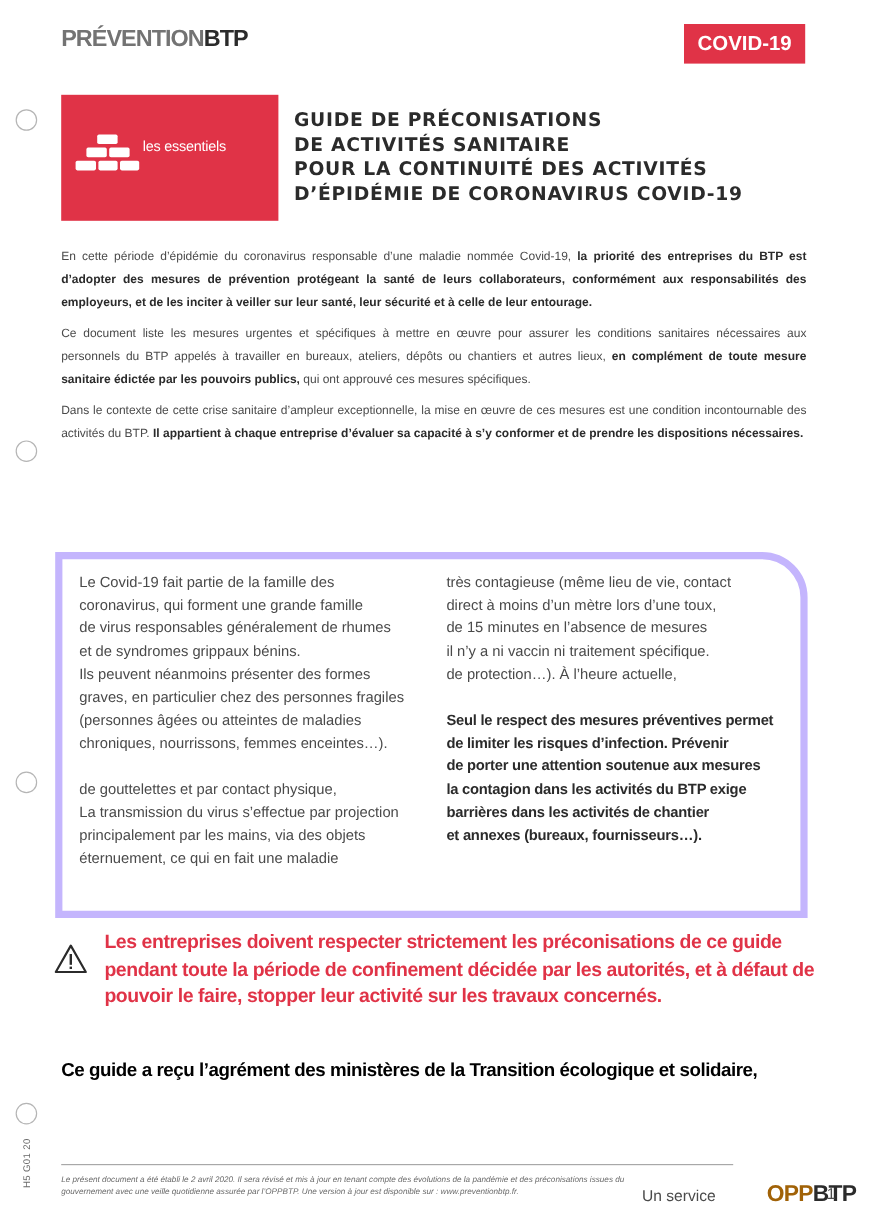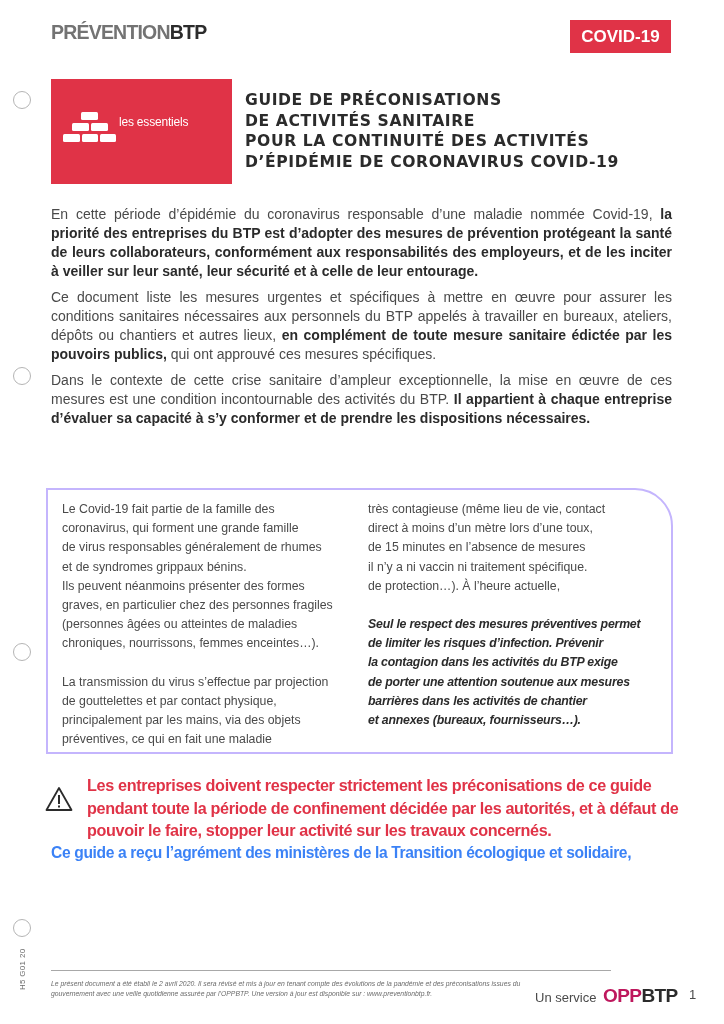--- a/index.html
+++ b/index.html
@@ -13,44 +13,44 @@
 
     .covid-badge { position: absolute; left: 570px; top: 20px; width: 101px; height: 33px; background: #e03347; color: #fff; font-weight: bold; font-size: 17px; line-height: 33px; text-align: center; }
 
     .essentials { position: absolute; left: 51px; top: 66px; width: 181px; height: 105px; background: #e03347; margin-top: 13px; }
     .essentials .label { position: absolute; left: 68px; top: 36px; color: #fff; font-size: 12px; letter-spacing: -0.2px; }
     .bricks { position: absolute; left: 11px; top: 32px; width: 55px; height: 34px; }
 
     .title { position: absolute; left: 245px; top: 69px; font-family: "DejaVu Sans", sans-serif; font-weight: bold; font-size: 15.6px; line-height: 20.5px; color: #2b2b2b; letter-spacing: 0.6px; margin-top: 21px; }
     .title div { white-space: nowrap; }
 
-    .intro { position: absolute; left: 51px; top: 205px; width: 621px; font-size: 14px; line-height: 19px; color: #4a4a4a; text-align: justify; }
+    .intro { position: absolute; left: 51px; top: 205px; width: 621px; font-size: 10px; line-height: 19px; color: #4a4a4a; text-align: justify; }
     .intro p { margin: 0 0 7px 0; }
     .intro b { color: #2b2b2b; }
 
-    .infobox { position: absolute; left: 46px; top: 488px; width: 627px; height: 266px; border: 2px solid #c4b5fd; border-top-right-radius: 38px; box-sizing: border-box; }
+    .infobox { position: absolute; left: 46px; top: 460px; width: 627px; height: 305px; border: 6px solid #c4b5fd; border-top-right-radius: 38px; box-sizing: border-box; }
     .col { position: absolute; top: 10px; font-size: 12.3px; line-height: 19.2px; color: #4a4a4a; white-space: nowrap; }
     .col.left { left: 14px; }
     .col.right { left: 320px; }
     .col p { margin: 0; }
     .col .gap { height: 19px; }
-    .col .bold { font-family: "Liberation Sans Narrow", "Liberation Sans", sans-serif; font-weight: bold; color: #2b2b2b; font-stretch: condensed; letter-spacing: -0.2px; font-style: italic; }
+    .col .bold { font-family: "Liberation Sans Narrow", "Liberation Sans", sans-serif; font-weight: bold; color: #2b2b2b; font-stretch: condensed; letter-spacing: -0.2px; }
 
     .warning { position: absolute; left: 87px; top: 774px; width: 600px; font-weight: bold; font-size: 16.2px; line-height: 22.5px; color: #e03347; letter-spacing: -0.35px; white-space: nowrap; }
     .warn-icon { position: absolute; left: 45px; top: 786px; width: 28px; height: 26px; }
 
-    .approval { position: absolute; left: 51px; top: 842px; font-weight: bold; font-size: 15.6px; line-height: 22px; color: #3b82f6; letter-spacing: -0.35px; white-space: nowrap; }
+    .approval { position: absolute; left: 51px; top: 882px; font-weight: bold; font-size: 15.6px; line-height: 22px; color: #000000; letter-spacing: -0.35px; white-space: nowrap; }
 
     .code { position: absolute; left: 18px; top: 990px; transform: rotate(-90deg); transform-origin: left top; font-size: 8px; color: #6a6a6a; white-space: nowrap; letter-spacing: 0.3px; }
 
     .footer-rule { position: absolute; left: 51px; top: 970px; width: 560px; height: 1px; background: #a8a8a8; }
     .footer-note { position: absolute; left: 51px; top: 979px; width: 470px; font-style: italic; font-size: 6.8px; line-height: 10px; color: #6a6a6a; }
     .service { position: absolute; left: 535px; top: 985px; font-size: 13px; color: #4a4a4a; white-space: nowrap; }
     .service .oppbtp { font-weight: bold; font-size: 19px; letter-spacing: -0.6px; margin-left: 3px; }
-    .service .red { color: #be185d; }
+    .service .red { color: #a16207; margin-left: 36px; }
     .service .dark { color: #2b2b2b; }
     .page-num { position: absolute; left: 689px; top: 987px; font-size: 13px; color: #4a4a4a; }
   </style>
 </head>
 <body>
 
 <div class="punch" style="top:91px"></div>
 <div class="punch" style="top:367px"></div>
 <div class="punch" style="top:643px"></div>
 <div class="punch" style="top:919px"></div>
@@ -90,36 +90,36 @@
   <div class="col left">
     <p>Le Covid-19 fait partie de la famille des</p>
     <p>coronavirus, qui forment une grande famille</p>
     <p>de virus responsables généralement de rhumes</p>
     <p>et de syndromes grippaux bénins.</p>
     <p>Ils peuvent néanmoins présenter des formes</p>
     <p>graves, en particulier chez des personnes fragiles</p>
     <p>(personnes âgées ou atteintes de maladies</p>
     <p>chroniques, nourrissons, femmes enceintes…).</p>
     <div class="gap"></div>
+    <p>de gouttelettes et par contact physique,</p>
     <p>La transmission du virus s’effectue par projection</p>
-    <p>de gouttelettes et par contact physique,</p>
     <p>principalement par les mains, via des objets</p>
-    <p>préventives, ce qui en fait une maladie</p>
+    <p>éternuement, ce qui en fait une maladie</p>
   </div>
   <div class="col right">
     <p>très contagieuse (même lieu de vie, contact</p>
     <p>direct à moins d’un mètre lors d’une toux,</p>
     <p>de 15 minutes en l’absence de mesures</p>
     <p>il n’y a ni vaccin ni traitement spécifique.</p>
     <p>de protection…). À l’heure actuelle,</p>
     <div class="gap"></div>
     <p class="bold">Seul le respect des mesures préventives permet</p>
     <p class="bold">de limiter les risques d’infection. Prévenir</p>
+    <p class="bold">de porter une attention soutenue aux mesures</p>
     <p class="bold">la contagion dans les activités du BTP exige</p>
-    <p class="bold">de porter une attention soutenue aux mesures</p>
     <p class="bold">barrières dans les activités de chantier</p>
     <p class="bold">et annexes (bureaux, fournisseurs…).</p>
   </div>
 </div>
 
 <svg class="warn-icon" viewBox="0 0 28 26">
   <path d="M14 2 L26.5 24 L1.5 24 Z" fill="none" stroke="#2b2b2b" stroke-width="1.8" stroke-linejoin="round"></path>
   <rect x="13" y="9" width="2" height="9" fill="#2b2b2b"></rect>
   <rect x="13" y="19.5" width="2" height="2" fill="#2b2b2b"></rect>
 </svg>

